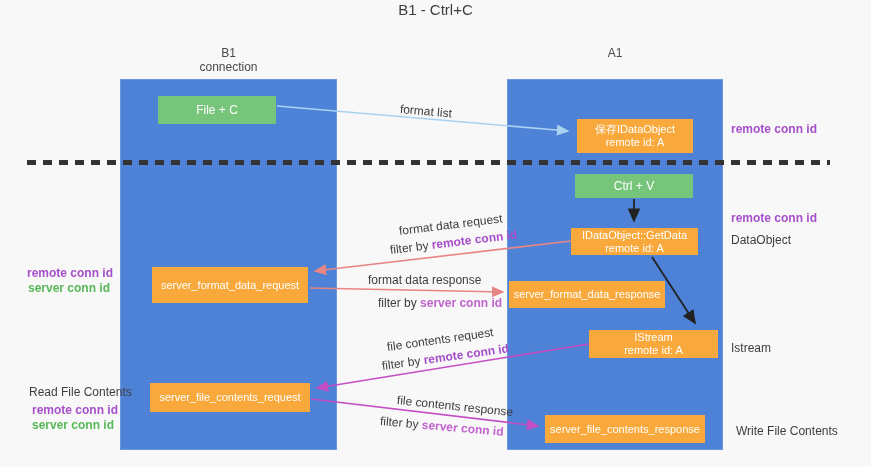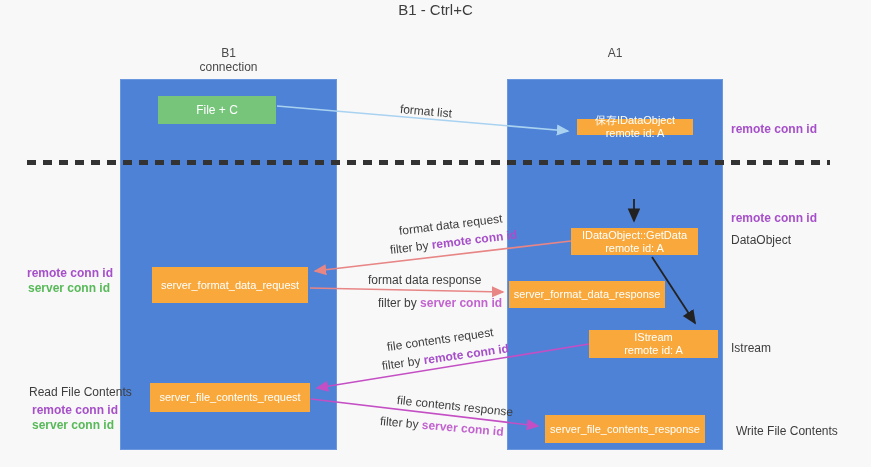--- a/index.html
+++ b/index.html
@@ -60,25 +60,28 @@
 
   <div class="abs column" style="left:120px; top:79px; width:217px; height:371px;"></div>
   <div class="abs column" style="left:507px; top:79px; width:216px; height:371px;"></div>
 
   <div class="abs dashed-line"></div>
 
   <div class="abs node green f12" style="left:158px; top:96px; width:118px; height:28px;">
     <span>File + C</span>
   </div>
 
-  <div class="abs node orange f11" style="left:577px; top:119px; width:116px; height:16px;">
+  <div class="abs node orange f11" style="left:577px; top:119px; width:116px; height:34px;">
     <span>保存IDataObject</span>
     <span>remote id: A</span>
   </div>
 
+  <div class="abs node green f12" style="left:575px; top:174px; width:118px; height:24px;">
+    <span>Ctrl + V</span>
+  </div>
 
   <div class="abs node orange f11" style="left:571px; top:228px; width:127px; height:27px;">
     <span>IDataObject::GetData</span>
     <span>remote id: A</span>
   </div>
 
   <div class="abs node orange f11" style="left:152px; top:267px; width:156px; height:36px;">
     <span>server_format_data_request</span>
   </div>
 

